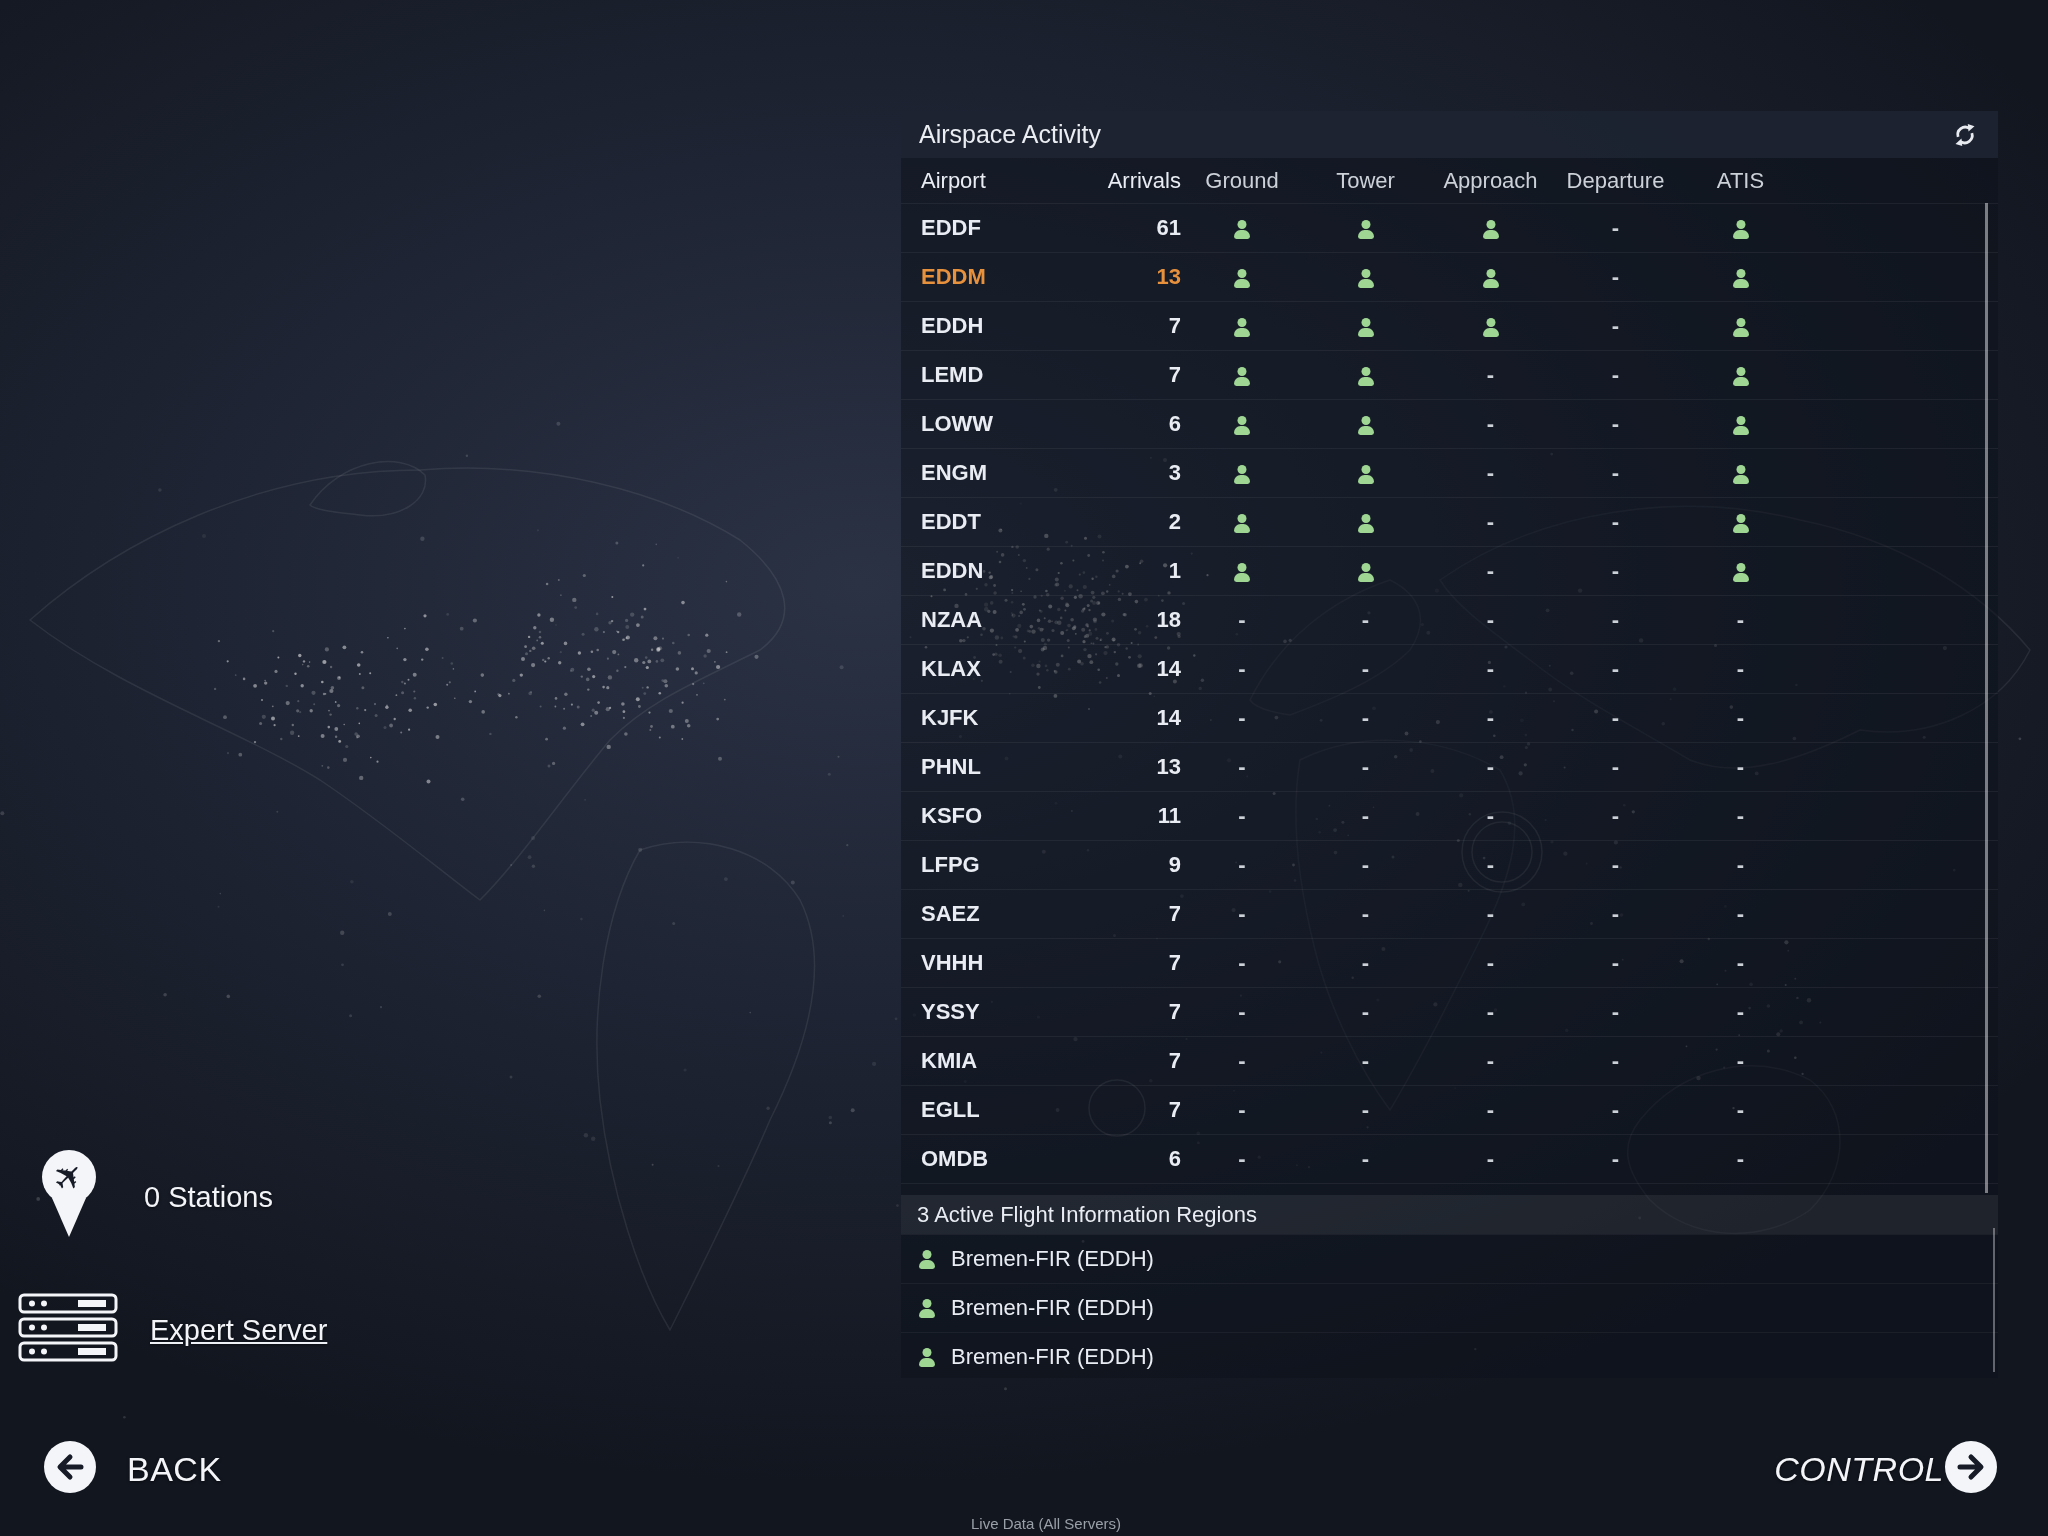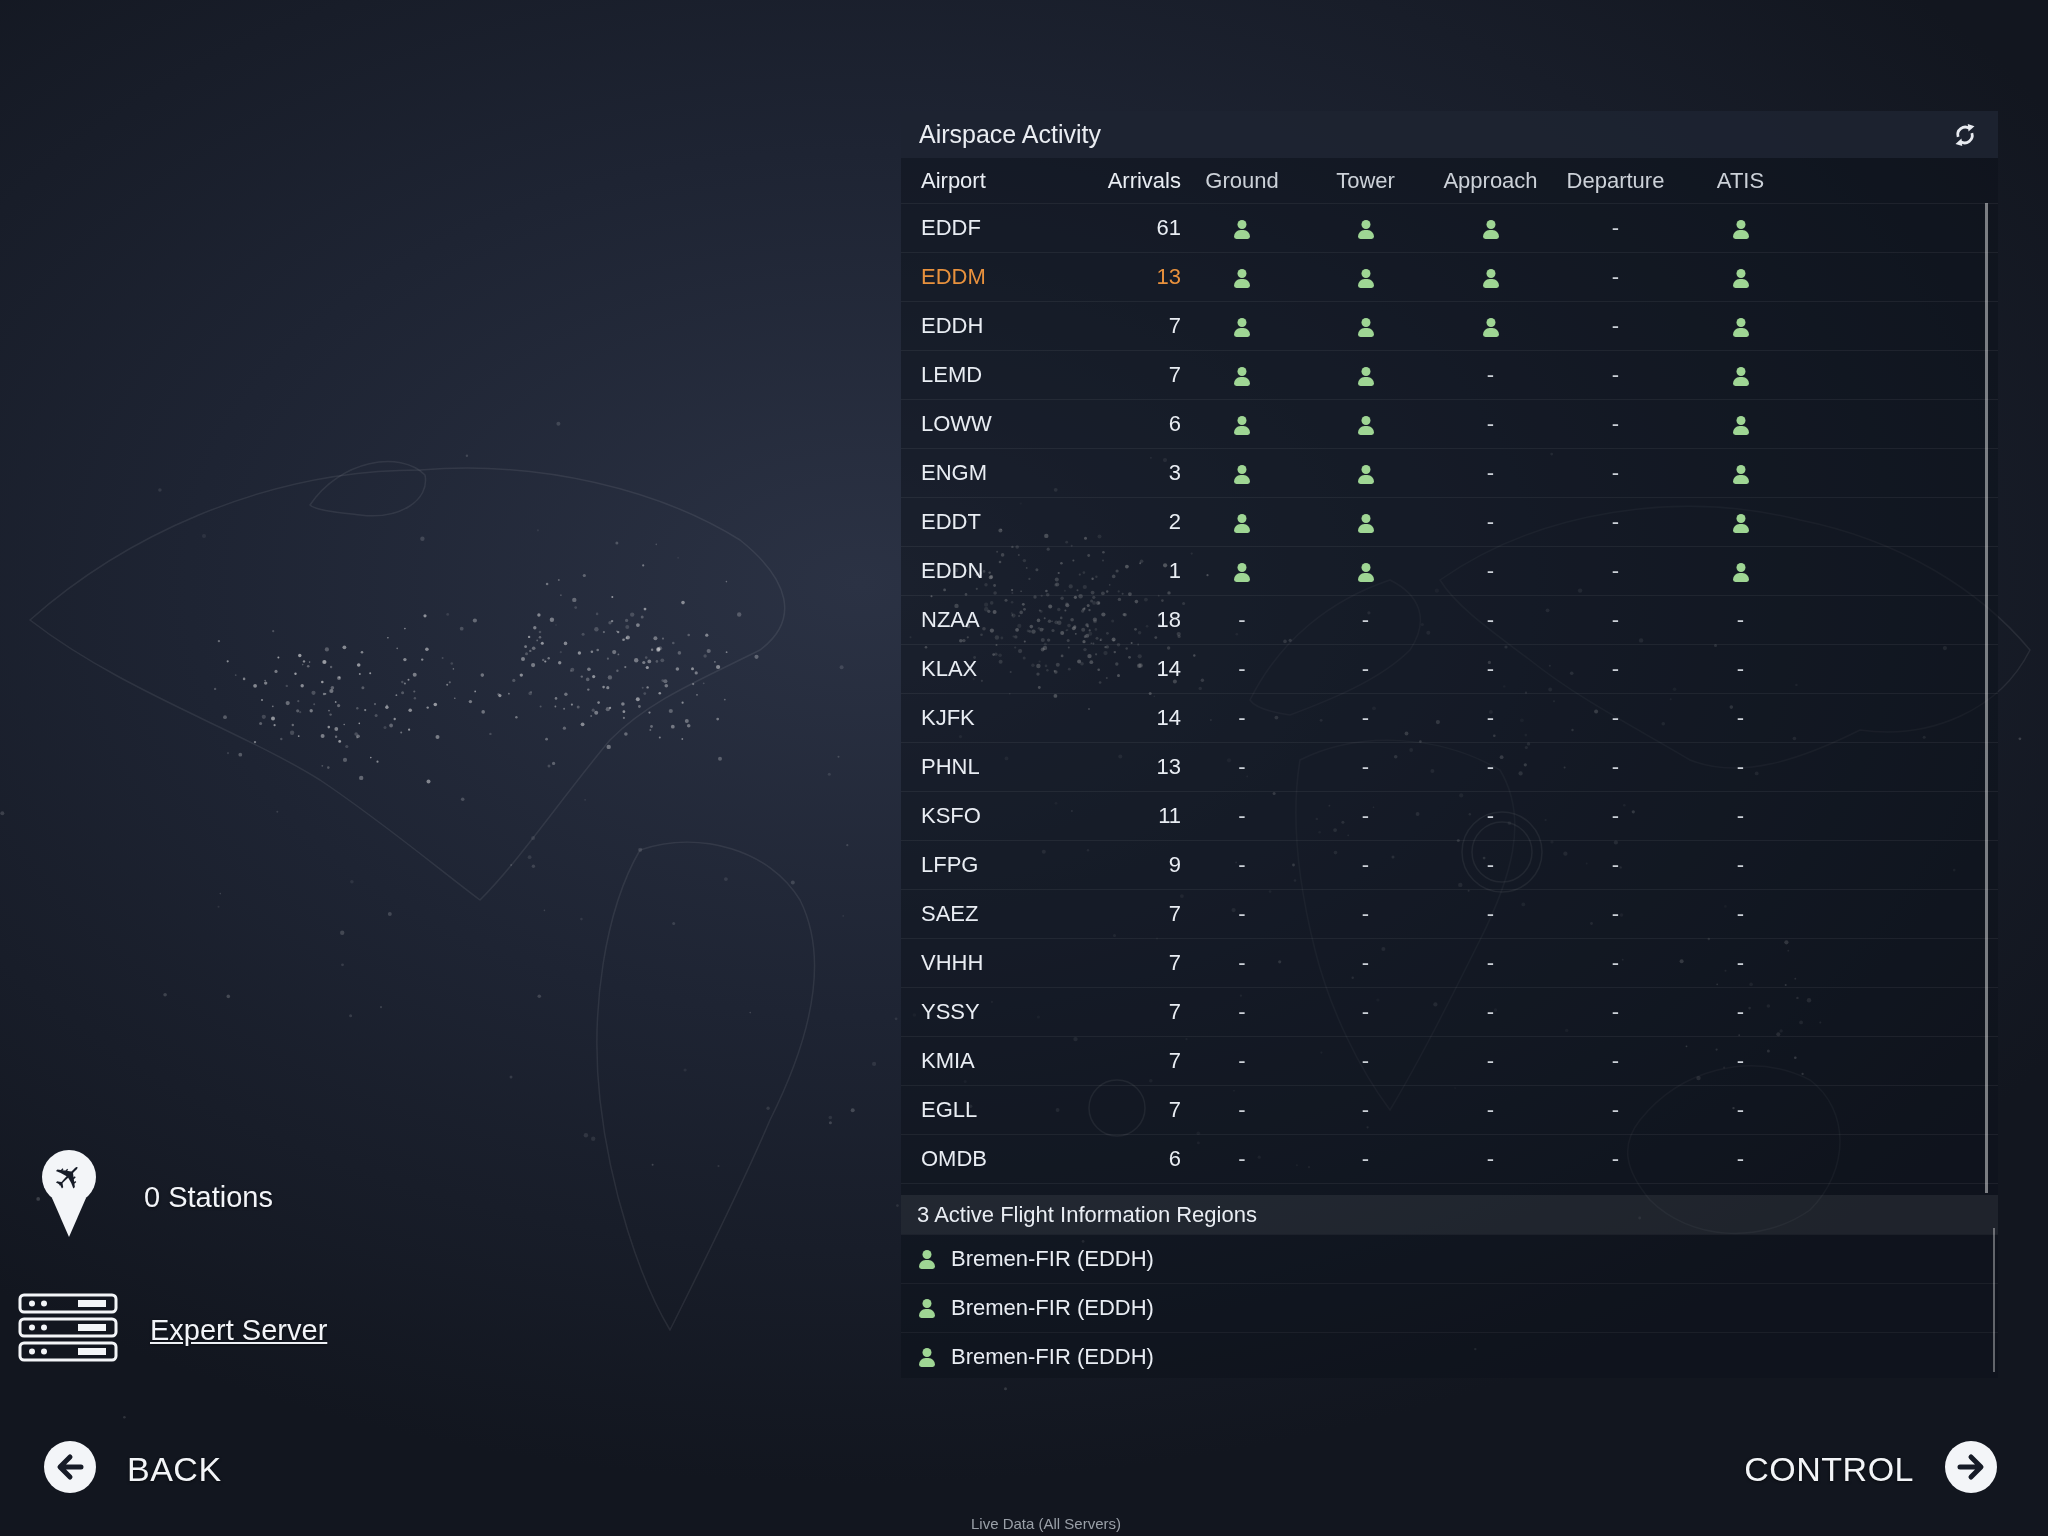--- a/index.html
+++ b/index.html
@@ -21,21 +21,21 @@
   .panel{position:absolute;left:901px;top:111px;width:1097px;height:1267px;
     background:rgba(13,18,28,0.55);}
   .panel-header{height:47px;background:rgba(32,38,52,0.78);display:flex;align-items:center;
     padding:0 18px;font-size:25px;color:#eaedf2;}
   .refresh{margin-left:auto;cursor:pointer;display:flex;align-items:center;}
   .col-header{height:45px;display:grid;align-items:center;font-size:22px;color:#e2e6ed;
     grid-template-columns:185px 95px 122px 125px 125px 125px 125px 1fr;}
   .rows{height:992px;overflow:hidden;position:relative;}
   .t-row{height:48px;display:grid;align-items:center;font-size:22px;
     grid-template-columns:185px 95px 122px 125px 125px 125px 125px 1fr;
-    border-top:1px solid rgba(255,255,255,0.06);cursor:pointer;}
+    border-top:1px solid rgba(255,255,255,0.06);cursor:pointer;font-weight:bold;}
   .c-airport{padding-left:20px;text-align:left;color:#e9edf3;}
   .c-arrivals{text-align:right;color:#e9edf3;}
   .c-icon{text-align:center;color:#ccd1d8;}
   .t-row.highlight .c-airport,.t-row.highlight .c-arrivals{color:#e8913d;}
 
   .person{position:relative;display:inline-block;width:20px;height:21px;vertical-align:middle;}
   .person::before{content:"";position:absolute;left:50%;top:1px;transform:translateX(-50%);
     width:9px;height:9px;border-radius:50%;background:#9fd694;}
   .person::after{content:"";position:absolute;left:50%;bottom:1px;transform:translateX(-50%);
     width:16px;height:9px;border-radius:8px 8px 3px 3px;background:#9fd694;}
@@ -50,21 +50,21 @@
   .scroll-fir{position:absolute;right:3px;top:1117px;width:2px;height:144px;
     background:rgba(255,255,255,0.35);}
 
   
   .stations{position:absolute;left:39px;top:1149px;display:flex;align-items:center;gap:45px;}
   .server{position:absolute;left:18px;top:1293px;display:flex;align-items:center;gap:32px;text-decoration:underline;}
   .status-label{font-size:29px;color:#f2f4f8;text-shadow:0 1px 3px rgba(0,0,0,.6);}
 
   
   .back-btn{position:absolute;left:43px;top:1440px;display:flex;align-items:center;gap:30px;cursor:pointer;}
-  .control-btn{position:absolute;right:50px;top:1440px;display:flex;align-items:center;gap:30px;cursor:pointer;}
+  .control-btn{position:absolute;right:50px;top:1440px;display:flex;align-items:center;cursor:pointer;font-style:italic;}
   .nav-label{font-size:34px;letter-spacing:.5px;color:#f3f5f8;text-shadow:0 1px 3px rgba(0,0,0,.6);}
 
   .live-data{position:absolute;left:0;right:0;top:1515px;text-align:center;
     font-size:15px;color:#9aa0a8;padding-left:44px;}
 </style>
 </head>
 <body>
 
 <div class="screen">
 

